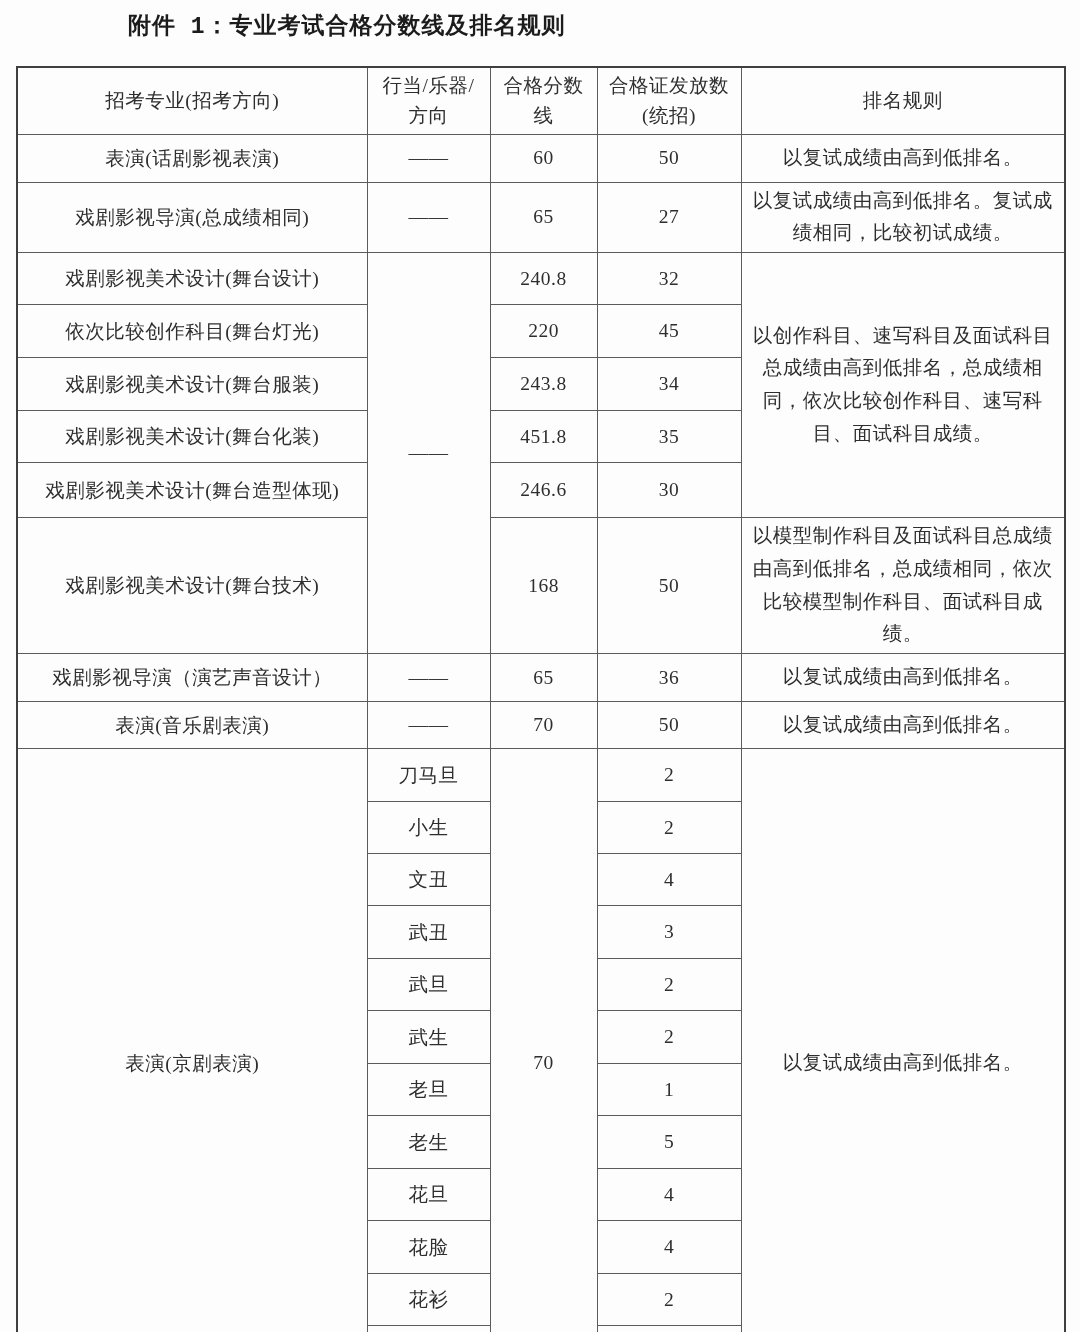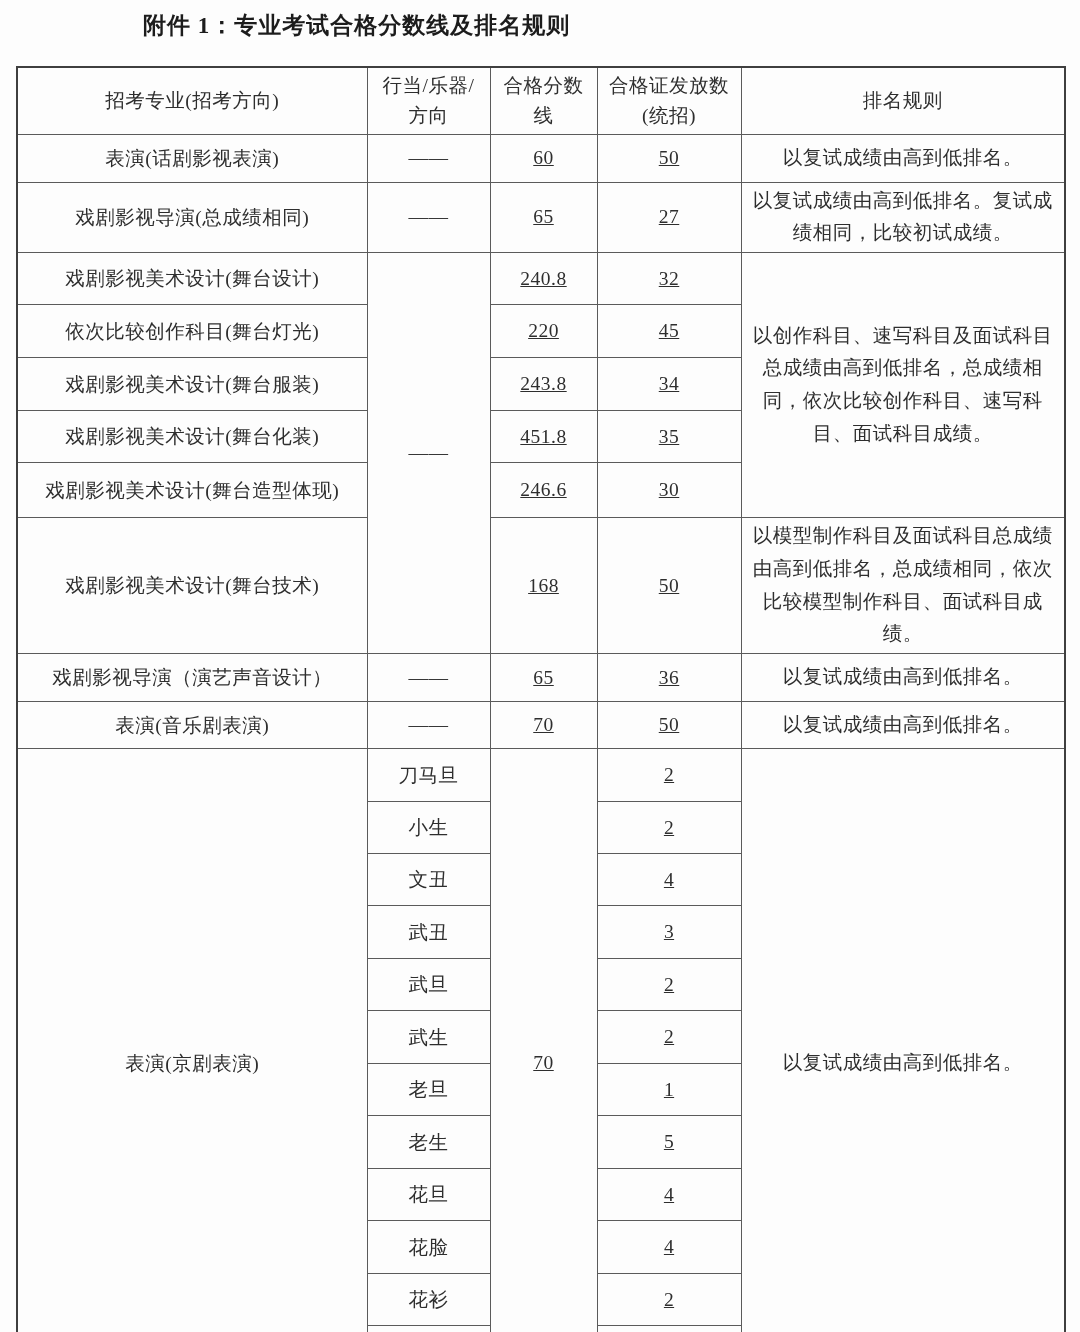--- a/index.html
+++ b/index.html
@@ -7,22 +7,22 @@
     width: 1080px; height: 1332px;
     background: #fdfdfd;
     font-family: "Liberation Serif", "DejaVu Serif", serif;
     color: #2e2e2e;
     overflow: hidden;
   }
   .page { position: relative; width: 1080px; height: 1332px; }
 
   .doc-title {
     position: absolute;
-    left: 143px; top: 10px;
-    font-family: Liberation Serif, serif;
+    left: 128px; top: 10px;
+    font-family: Liberation Mono, monospace;
     font-weight: 700;
     font-size: 23px;
     letter-spacing: 1px;
     color: #1c1c1c;
   }
 
   table.score-table {
     position: absolute;
     left: 16px; top: 66px;
     width: 1048px;
@@ -41,21 +41,21 @@
   }
   .score-table { border: 2px solid #3f3f3f; }
   .score-table .th { white-space: pre-line; line-height: 1.55; }
   .rule-cell {
     text-align: left;
     padding: 6px 8px 6px 11px;
     line-height: 1.68;
     letter-spacing: 0.6px;
     margin-top: 11px;
   }
-  .num { letter-spacing: 0; text-decoration: underline; }
+  .num { letter-spacing: 0; }
   .dash { letter-spacing: 0; }
 </style>
 </head>
 <body>
 
 <div class="page">
 
   <div class="doc-title">附件 1：专业考试合格分数线及排名规则</div>
 
   <table class="score-table">

